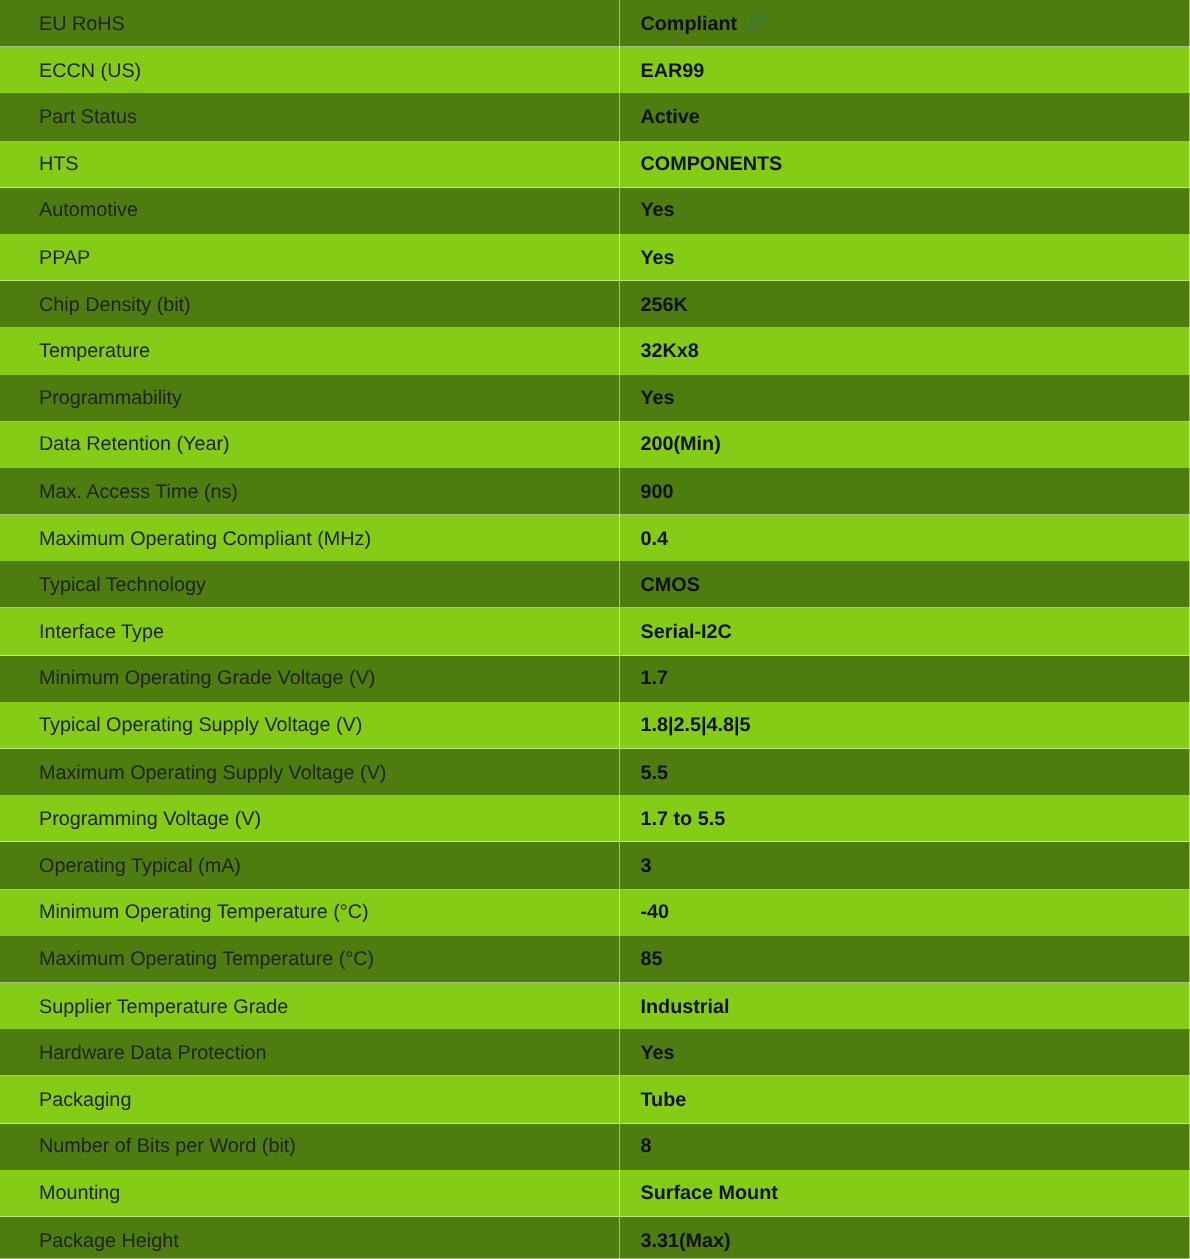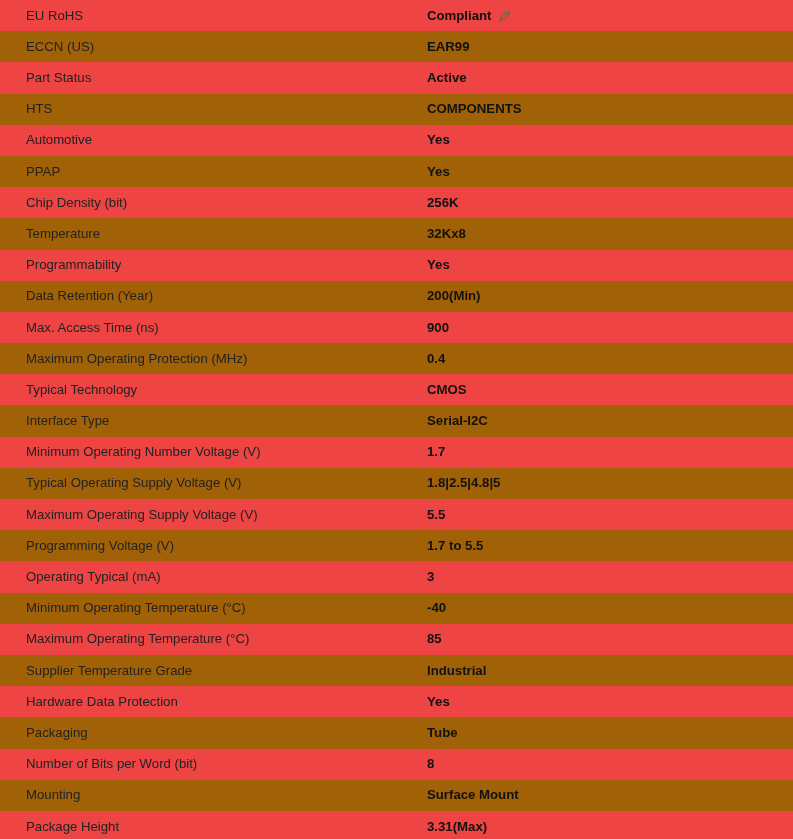--- a/index.html
+++ b/index.html
@@ -36,28 +36,28 @@
     font-weight: 400;
     color: #222222;
   }
   #spec-table td.attr-value {
     width: 406px;
     padding-left: 14px;
     font-weight: bold;
     color: #111111;
   }
   #spec-table tr.row-shaded td {
-    background: #ef4444;
+    background: #4d7c0f;
   }
   #spec-table tr.row-plain td {
-    background: #a16207;
+    background: #84cc16;
   }
   .value-wrap {
     display: inline-flex;
-    align-items: flex-end;
+    align-items: center;
     gap: 7px;
   }
   .leaf-icon {
     display: inline-block;
     width: 13px;
     height: 13px;
     line-height: 13px;
     position: relative;
     top: 0px;
   }
@@ -136,39 +136,39 @@
             <span>200(Min)</span>
           </span></td>
       </tr>
       <tr class="row-shaded">
         <td class="attr-name">Max. Access Time (ns)</td>
         <td class="attr-value"><span class="value-wrap">
             <span>900</span>
           </span></td>
       </tr>
       <tr class="row-plain">
-        <td class="attr-name">Maximum Operating Protection (MHz)</td>
+        <td class="attr-name">Maximum Operating Compliant (MHz)</td>
         <td class="attr-value"><span class="value-wrap">
             <span>0.4</span>
           </span></td>
       </tr>
       <tr class="row-shaded">
         <td class="attr-name">Typical Technology</td>
         <td class="attr-value"><span class="value-wrap">
             <span>CMOS</span>
           </span></td>
       </tr>
       <tr class="row-plain">
         <td class="attr-name">Interface Type</td>
         <td class="attr-value"><span class="value-wrap">
             <span>Serial-I2C</span>
           </span></td>
       </tr>
       <tr class="row-shaded">
-        <td class="attr-name">Minimum Operating Number Voltage (V)</td>
+        <td class="attr-name">Minimum Operating Grade Voltage (V)</td>
         <td class="attr-value"><span class="value-wrap">
             <span>1.7</span>
           </span></td>
       </tr>
       <tr class="row-plain">
         <td class="attr-name">Typical Operating Supply Voltage (V)</td>
         <td class="attr-value"><span class="value-wrap">
             <span>1.8|2.5|4.8|5</span>
           </span></td>
       </tr>

